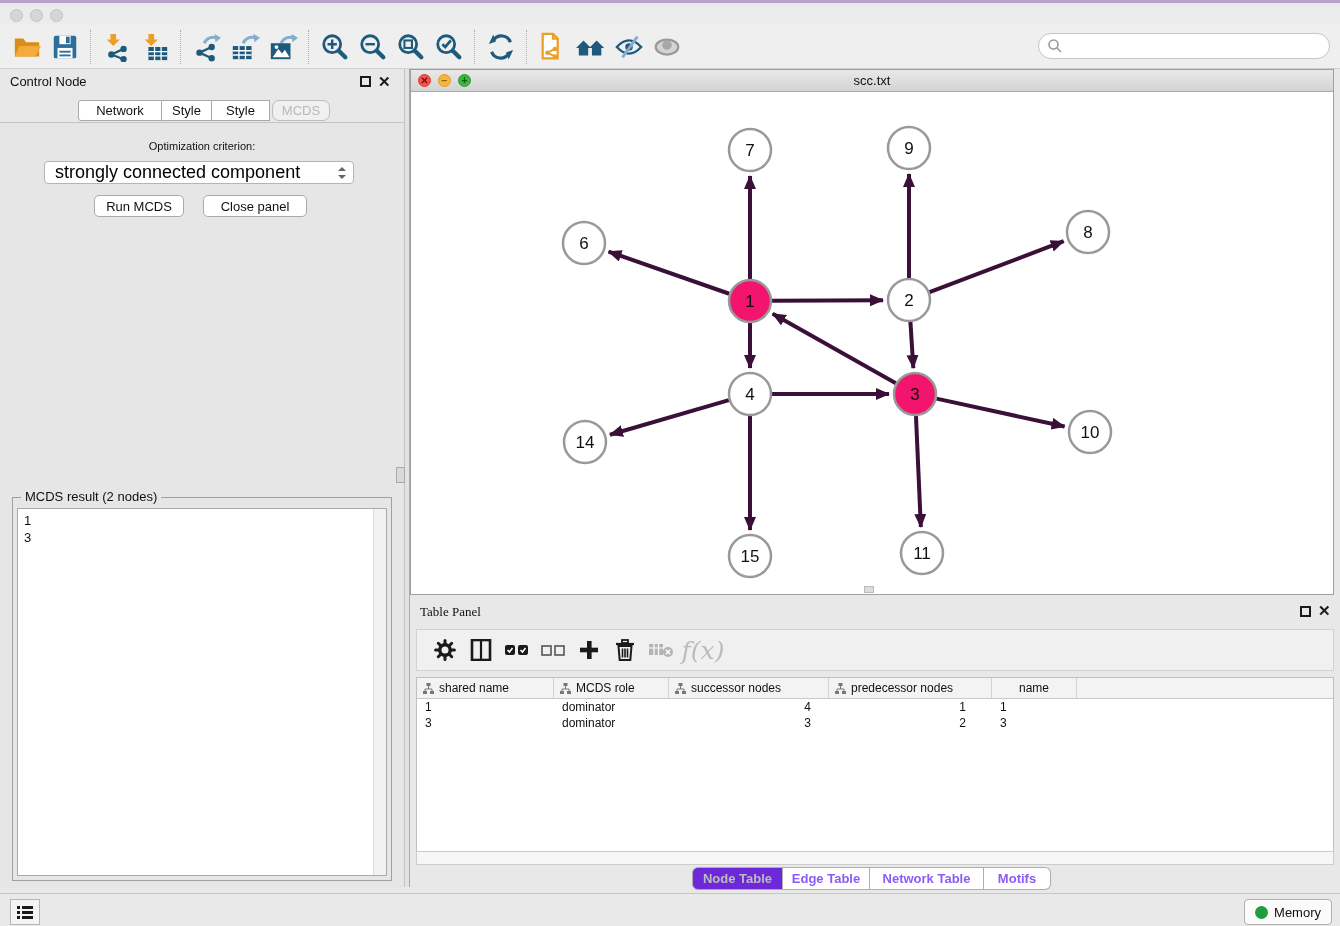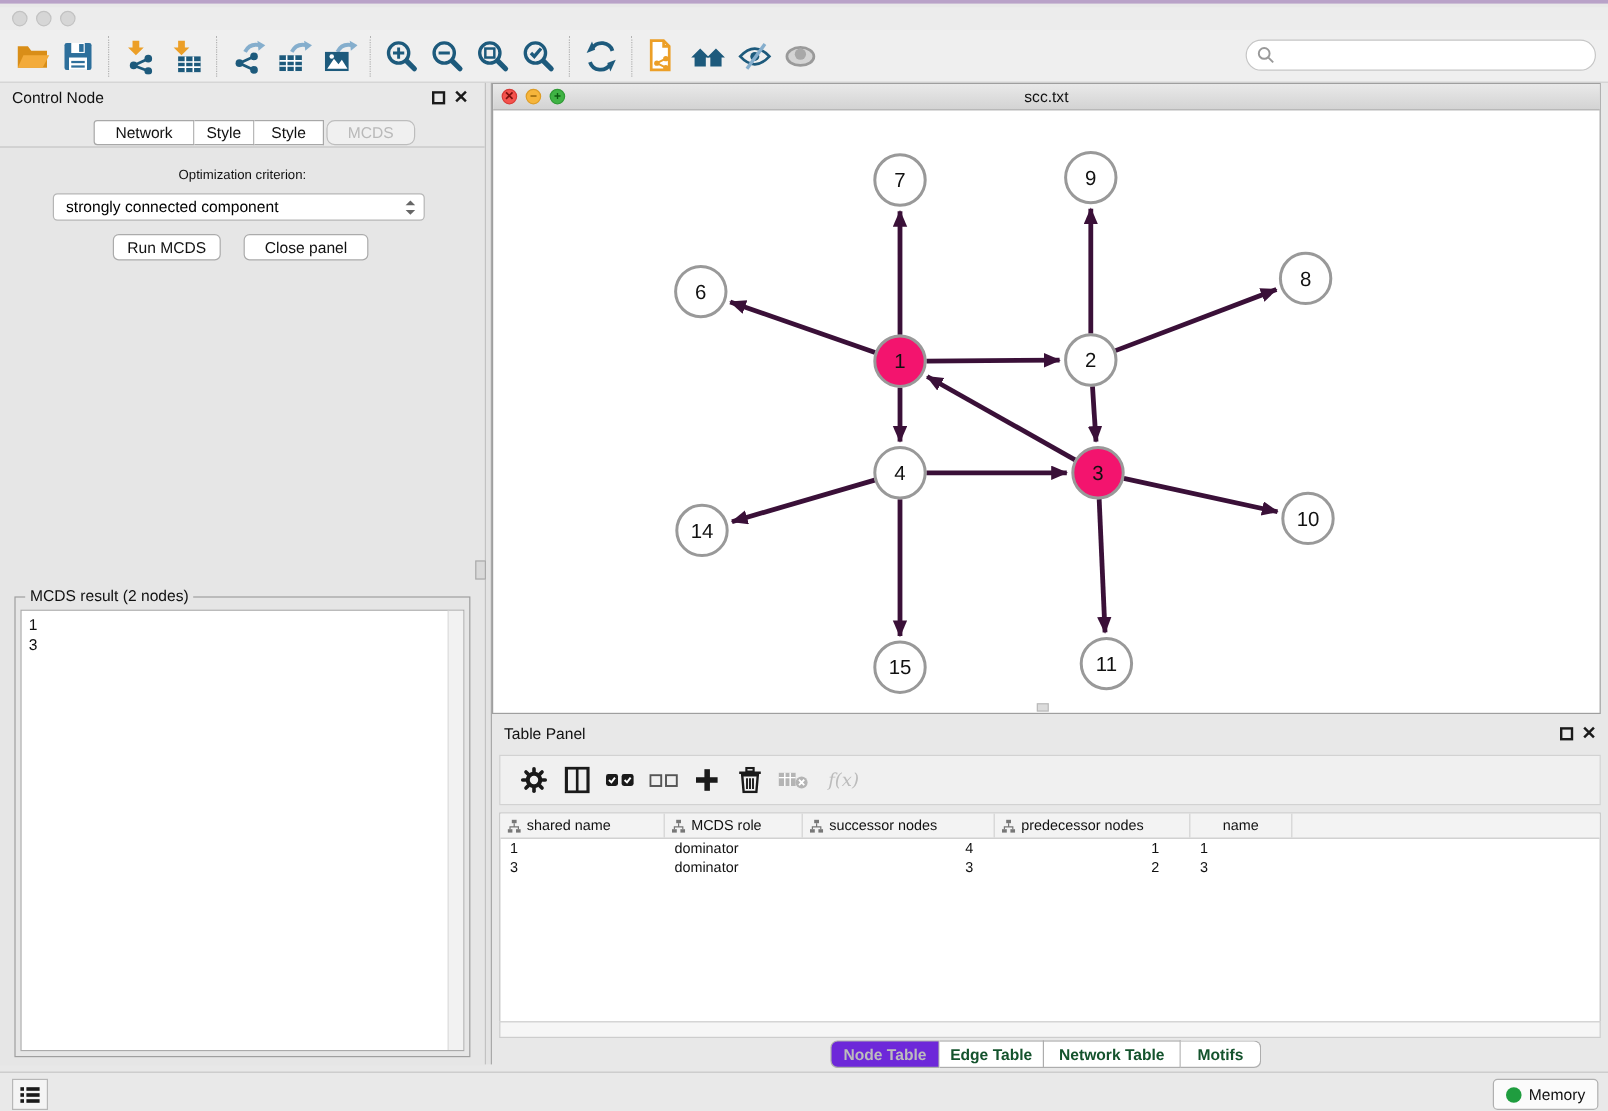--- a/index.html
+++ b/index.html
@@ -25,21 +25,21 @@
   .panel-float{position:absolute;width:11px;height:11px;border:2px solid #1a1a1a;box-sizing:border-box;}
   .panel-close{position:absolute;font-size:15px;font-weight:bold;color:#1a1a1a;line-height:13px;}
   .cp-tabs{position:absolute;left:78px;top:97px;height:21px;display:flex;}
   .cp-tab{height:21px;background:#fff;border:1px solid #a8a8a8;border-left:none;font-size:13px;
           display:flex;align-items:center;justify-content:center;color:#111;box-sizing:border-box;}
   .cp-tab.first{border-left:1px solid #a8a8a8;border-radius:3px 0 0 3px;}
   .cp-tab.disabled-active{background:#f0f0f0;border:1px solid #bdbdbd;border-radius:7px;color:#b9b9b9;margin-left:2px;}
   .cp-body{position:absolute;left:0;top:119px;width:404px;height:765px;background:#e6e6e6;border-top:1px solid #c4c4c4;}
   .opt-label{position:absolute;left:0;width:404px;top:136px;text-align:center;font-size:11px;color:#111;}
   .cp-select{position:absolute;left:44px;top:158px;width:310px;height:23px;background:#fff;border:1px solid #b5b5b5;
-             border-radius:4px;display:flex;align-items:center;box-sizing:border-box;padding-left:10px;font-size:13px;}
+             border-radius:4px;display:flex;align-items:center;box-sizing:border-box;padding-left:10px;font-size:18px;}
   .sel-stepper{position:absolute;right:4px;top:2px;width:14px;height:17px;display:flex;flex-direction:column;
                align-items:center;justify-content:center;color:#555;}
   .sel-stepper svg{display:block;}
   .cp-btn{position:absolute;height:22px;background:#fff;border:1px solid #ababab;border-radius:5px;
           font-size:13px;color:#111;display:flex;align-items:center;justify-content:center;box-sizing:border-box;}
   
   .fieldset{position:absolute;left:12px;top:494px;width:380px;height:384px;border:1px solid #9f9f9f;box-sizing:border-box;}
   .fieldset-legend{position:absolute;left:8px;top:-9px;background:#e6e6e6;padding:0 4px;font-size:13px;color:#111;}
   .result-area{position:absolute;left:4px;top:10px;right:4px;bottom:4px;background:#fff;border:1px solid #aaa;}
   .result-line{font-size:13px;color:#111;padding-left:6px;line-height:17px;}
@@ -56,48 +56,48 @@
                    background:linear-gradient(#e9e9e9,#d3d3d3);border-bottom:1px solid #a8a8a8;box-sizing:border-box;}
   .netwin-title{position:absolute;left:0;right:0;top:3px;text-align:center;font-size:13px;color:#111;}
   .mac-dot{position:absolute;top:4px;width:13px;height:13px;border-radius:50%;box-sizing:border-box;
            display:flex;align-items:center;justify-content:center;font-size:10px;font-weight:bold;line-height:1;}
   .mac-red{left:7px;background:#f4534d;border:1px solid #d83b37;color:#7c100d;}
   .mac-yellow{left:27px;background:#f6b53b;border:1px solid #dd9d27;color:#8a5d06;}
   .mac-green{left:47px;background:#3fb344;border:1px solid #2f9a35;color:#0c5a10;}
   #graph-svg{position:absolute;left:0;top:22px;}
   .canvas-grip{position:absolute;left:453px;bottom:1px;width:10px;height:7px;background:#dcdcdc;border:1px solid #bbb;box-sizing:border-box;}
   
-  .tp-header{position:absolute;left:410px;top:596px;width:930px;height:26px;}
+  .tp-header{position:absolute;left:410px;top:596px;width:930px;height:26px;font-family:Liberation Serif, serif;}
   .tp-toolbar{position:absolute;left:416px;top:626px;width:918px;height:42px;background:#f0f0f0;
               border:1px solid #d2d2d2;box-sizing:border-box;display:flex;align-items:center;padding-left:10px;}
   .tp-btn{width:36px;height:34px;display:flex;align-items:center;justify-content:center;flex:0 0 auto;}
   .tp-table{position:absolute;left:416px;top:674px;width:918px;height:188px;background:#fff;
             border:1px solid #c0c0c0;box-sizing:border-box;}
   .thead{display:flex;height:20px;background:#f3f3f3;border-bottom:1px solid #c9c9c9;}
   .th{display:flex;align-items:center;font-size:12px;color:#111;border-right:1px solid #d3d3d3;
       box-sizing:border-box;padding-left:6px;gap:5px;}
   .th.center{justify-content:center;padding-left:0;}
   .trow{display:flex;height:16px;font-size:12px;color:#111;}
   .td{box-sizing:border-box;padding-left:8px;display:flex;align-items:center;}
   .td.num{justify-content:flex-end;padding-right:18px;}
   .hscroll{position:absolute;left:416px;top:848px;width:918px;height:14px;background:#f6f6f6;border:1px solid #cdcdcd;box-sizing:border-box;}
   .tp-tabs{position:absolute;left:692px;top:864px;height:23px;display:flex;}
   .tp-tab{height:23px;background:#fff;border:1px solid #adadad;border-left:none;font-size:13px;font-weight:bold;
-          display:flex;align-items:center;justify-content:center;color:#14532d;box-sizing:border-box;}
+          display:flex;align-items:center;justify-content:center;color:#8b5cf6;box-sizing:border-box;}
   .tp-tab.first{border-left:1px solid #adadad;border-radius:6px 0 0 6px;}
   .tp-tab.last{border-radius:0 6px 6px 0;}
   .tp-tab.disabled-active{background:#6d28d9;color:#bcbcbc;}
   
   .statusbar{position:absolute;left:0;top:890px;width:1340px;height:36px;background:#e9e9e9;border-top:1px solid #c6c6c6;box-sizing:border-box;}
   .status-list-btn{position:absolute;left:10px;top:5px;width:30px;height:26px;background:#f4f4f4;
                    border:1px solid #b7b7b7;box-sizing:border-box;display:flex;align-items:center;justify-content:center;}
   .memory-btn{position:absolute;right:8px;top:5px;height:26px;padding:0 10px;background:#fbfbfb;border:1px solid #b0b0b0;
               border-radius:4px;display:flex;align-items:center;gap:6px;font-size:13px;color:#111;box-sizing:border-box;}
   .memory-dot{width:13px;height:13px;border-radius:50%;background:#1f9d3f;}
-  .fx-label{font-family:"DejaVu Serif",serif;font-style:italic;font-size:15px;color:#bcbcbc;}
+  .fx-label{font-family:"DejaVu Serif",serif;font-style:italic;font-size:25px;color:#bcbcbc;}
 </style>
 </head>
 <body>
 
 <div id="app">
 
   <div class="titlebar">
     <span class="tl-dot" style="left:10px"></span>
     <span class="tl-dot" style="left:30px"></span>
     <span class="tl-dot" style="left:50px"></span>
@@ -244,21 +244,21 @@
 
   <div class="cp-header">
     <span class="panel-title">Control Node</span>
     <span class="panel-float" style="left:360px;top:7px"></span>
     <span class="panel-close" style="left:378px;top:6px">✕</span>
   </div>
   <div class="cp-tabs">
     <div class="cp-tab first" style="width:84px">Network</div>
     <div class="cp-tab" style="width:50px">Style</div>
     <div class="cp-tab" style="width:58px">Style</div>
-    <div class="cp-tab disabled-active" style="width:74px">MCDS</div>
+    <div class="cp-tab disabled-active" style="width:58px">MCDS</div>
   </div>
   <div class="cp-body">
     <div class="opt-label" style="top:17px;position:relative">Optimization criterion:</div>
   </div>
   <div class="cp-select">
     <span>strongly connected component</span>
     <span class="sel-stepper">
       <svg width="10" height="14" viewBox="0 0 10 14">
           <path d="M1 5l4-4 4 4z" fill="#666"></path>
           <path d="M1 9l4 4 4-4z" fill="#666"></path>

